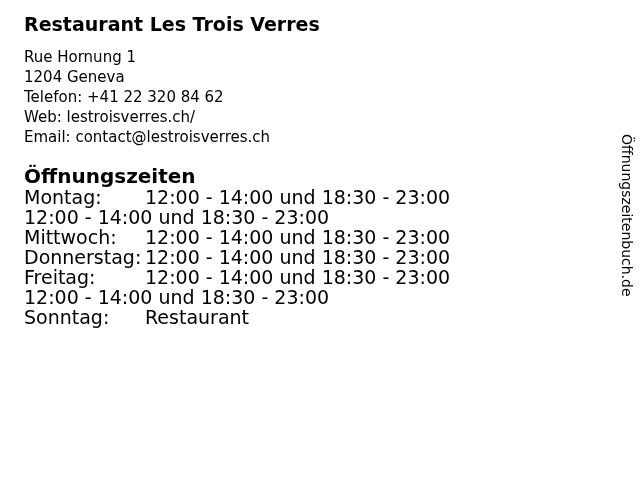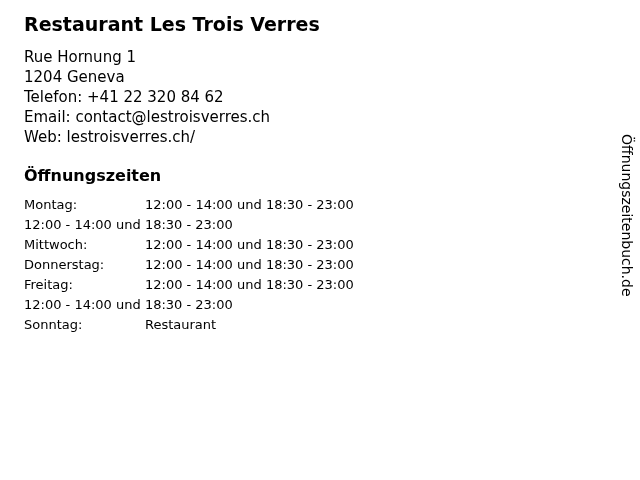--- a/index.html
+++ b/index.html
@@ -22,27 +22,27 @@
     font-size: 19px;
     line-height: 22px;
     font-weight: bold;
     margin: 0 0 12px 0;
   }
   .address-line {
     font-size: 15px;
     line-height: 20px;
   }
   .hours-heading {
-    font-size: 16px;
+    font-size: 20px;
     line-height: 20px;
     font-weight: bold;
-    margin: 19px 0 9px 0;
+    margin: 19px 0 1px 0;
   }
   .hours-table {
-    font-size: 13px;
+    font-size: 19px;
     line-height: 20px;
   }
   .hours-row {
     display: flex;
   }
   .hours-day {
     width: 121px;
     flex: 0 0 121px;
   }
   .hours-times {
@@ -65,22 +65,22 @@
 <body>
 
 <div class="content">
 
   <h1 class="page-title">Restaurant Les Trois Verres</h1>
 
   <div class="address">
     <div class="address-line">Rue Hornung 1</div>
     <div class="address-line">1204 Geneva</div>
     <div class="address-line">Telefon: +41 22 320 84 62</div>
+    <div class="address-line">Web: lestroisverres.ch/</div>
     <div class="address-line">Email: contact@lestroisverres.ch</div>
-    <div class="address-line">Web: lestroisverres.ch/</div>
   </div>
 
   <h2 class="hours-heading">Öffnungszeiten</h2>
 
   <div class="hours-table">
     <div class="hours-row">
       <div class="hours-day">Montag:</div>
       <div class="hours-times">12:00 - 14:00 und 18:30 - 23:00</div>
     </div>
     <div class="hours-row">

